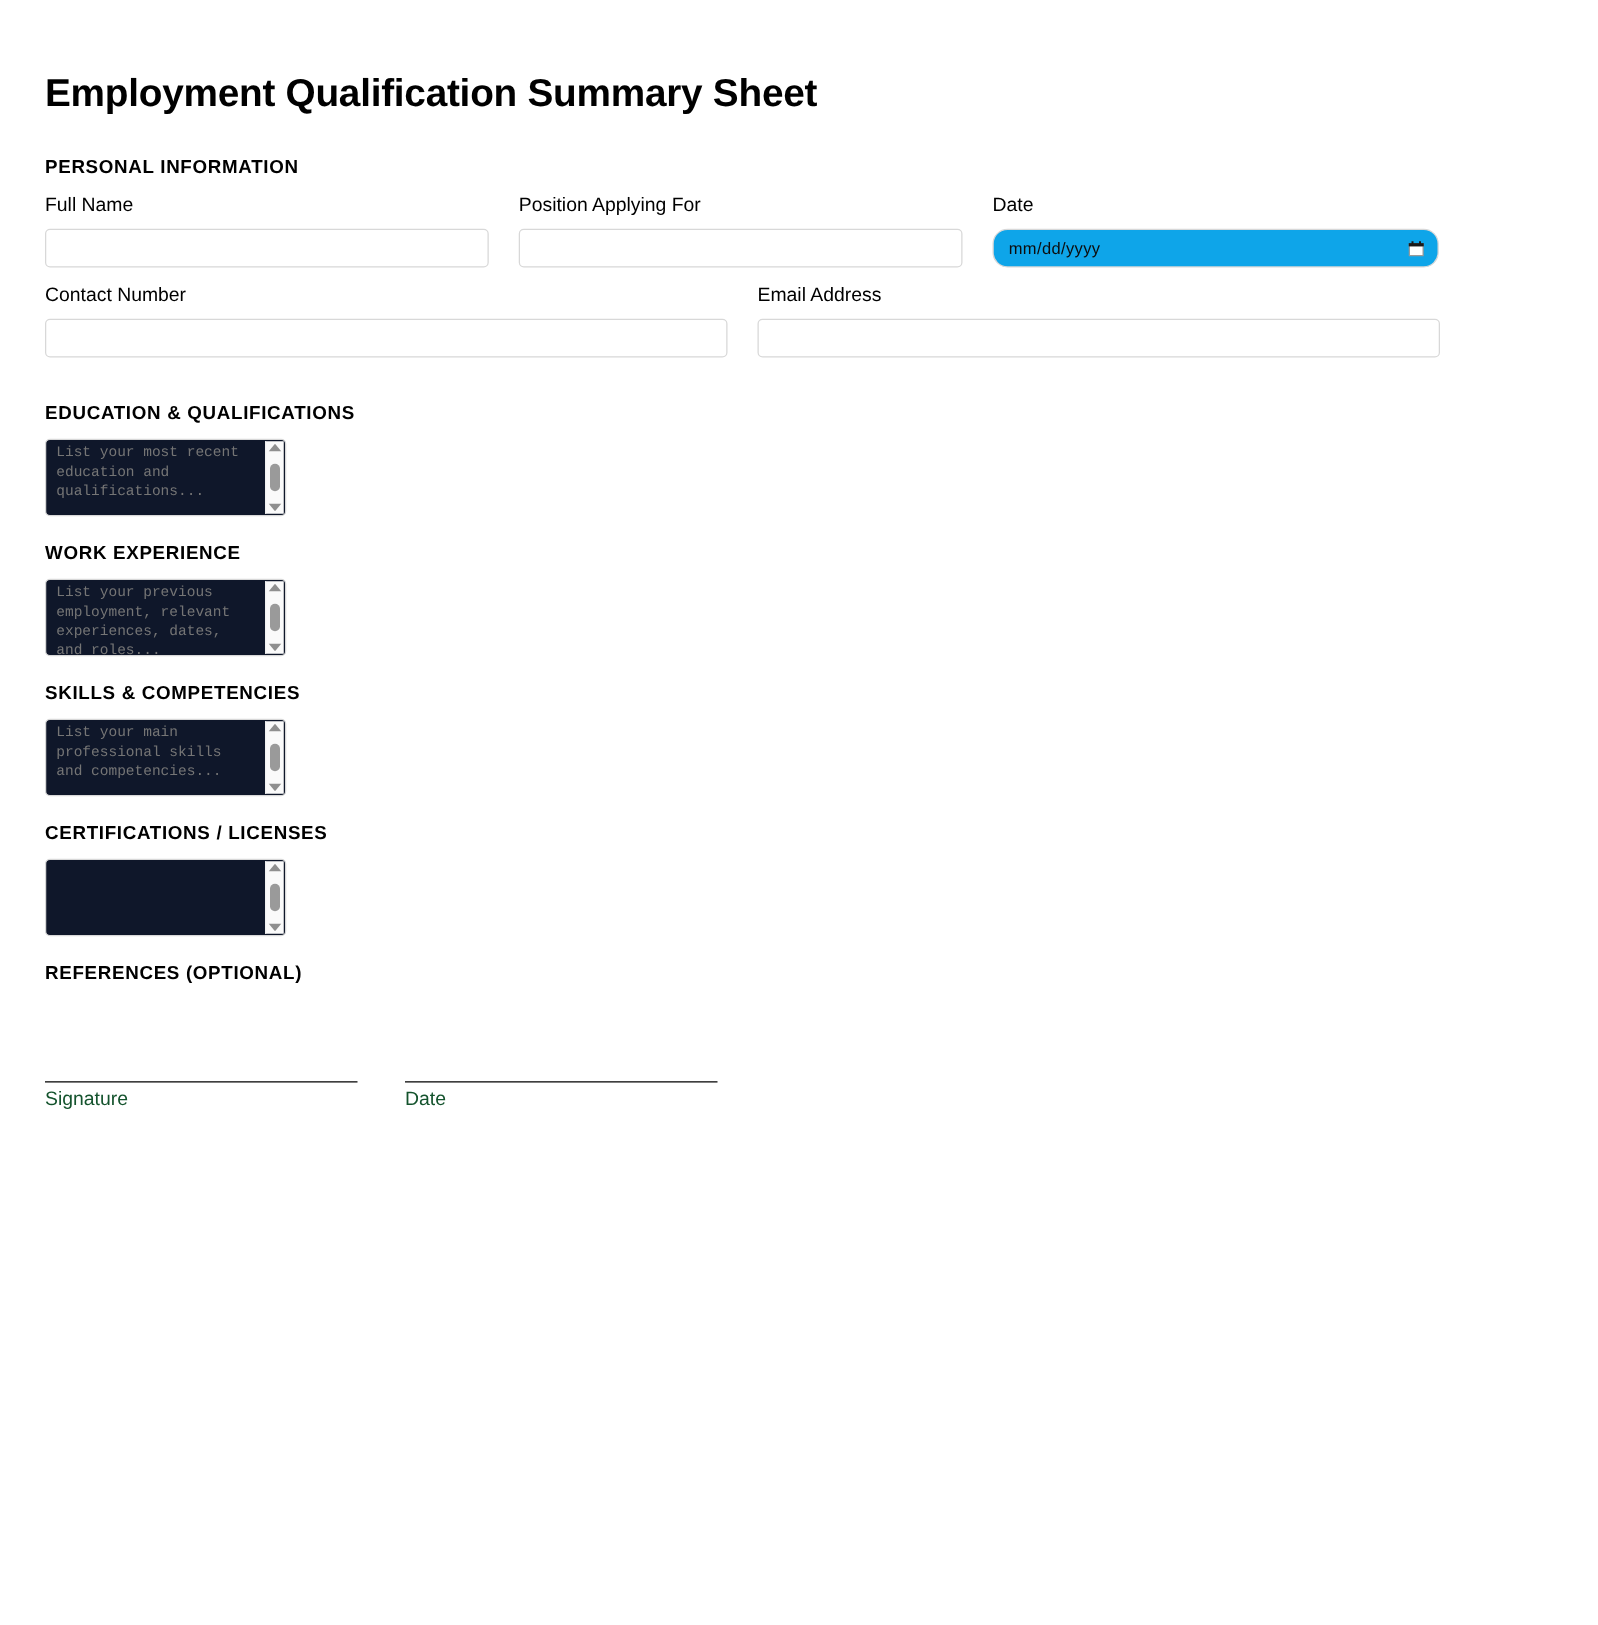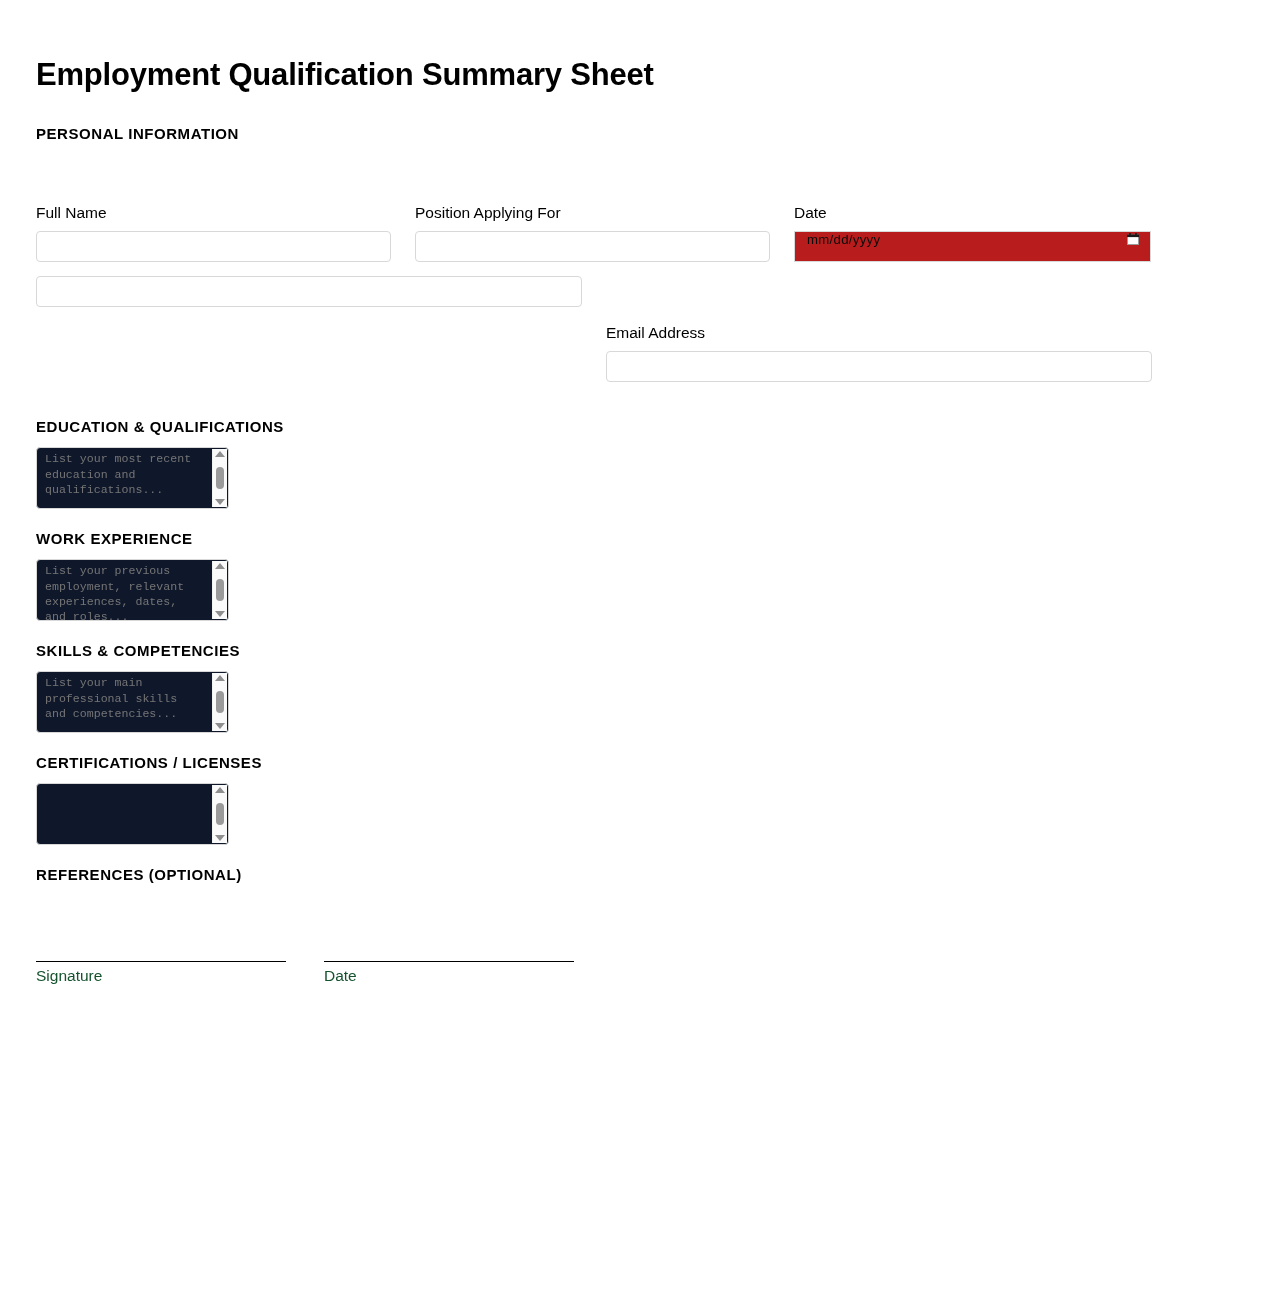--- a/index.html
+++ b/index.html
@@ -44,21 +44,20 @@
     align-items: flex-start;
     margin-top: 14px;
   }
   .field-label {
     display: block;
     font-size: 15.5px;
     font-weight: normal;
     line-height: 18px;
     color: #000;
     margin-bottom: 9px;
-    margin-top: 48px;
   }
   .text-input {
     display: block;
     box-sizing: border-box;
     height: 31px;
     border: 1px solid #d8d8d8;
     border-radius: 4px;
     background: #ffffff;
     font-family: "Liberation Sans", sans-serif;
     font-size: 13.3px;
@@ -76,26 +75,26 @@
   .fg-fullname .text-input { width: 355px; }
   .fg-position .text-input { width: 355px; }
   .fg-contact  .text-input { width: 546px; }
   .fg-email    .text-input { width: 546px; }
 
   
   .date-input {
     width: 357px;
     position: relative;
     display: flex;
-    align-items: flex-start;
+    align-items: center;
     box-sizing: border-box;
     height: 31px;
     border: 1px solid #d8d8d8;
-    border-radius: 0;
-    background: #b91c1c;
+    border-radius: 12px;
+    background: #0ea5e9;
     padding: 0 8px 0 12px;
   }
   .date-placeholder {
     font-family: "Liberation Sans", sans-serif;
     font-size: 13.2px;
     letter-spacing: 0.3px;
     color: #0d0d0d;
     flex: 1;
     white-space: nowrap;
   }
@@ -216,20 +215,21 @@
             </svg>
           </span>
         </div>
       </div>
 
     </div>
 
     <div class="field-row">
 
       <div class="field-group fg-contact">
+        <label class="field-label">Contact Number</label>
         <input class="text-input" type="text" placeholder="" style="">
       </div>
 
       <div class="field-group fg-email">
         <label class="field-label">Email Address</label>
         <input class="text-input" type="text" placeholder="" style="">
       </div>
 
     </div>
   </div>

